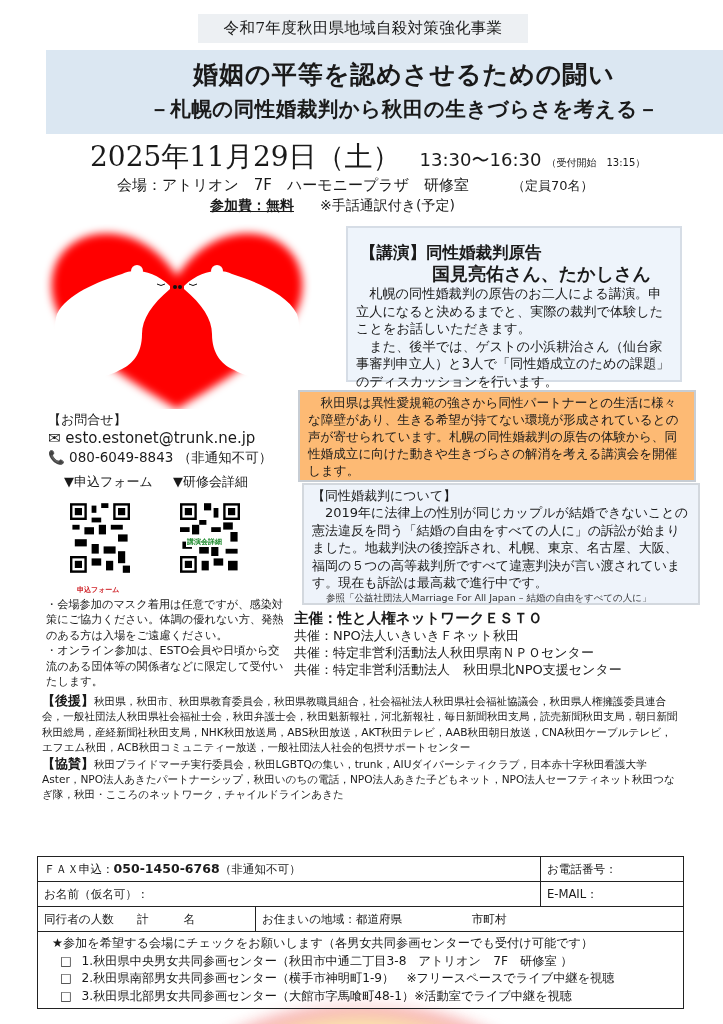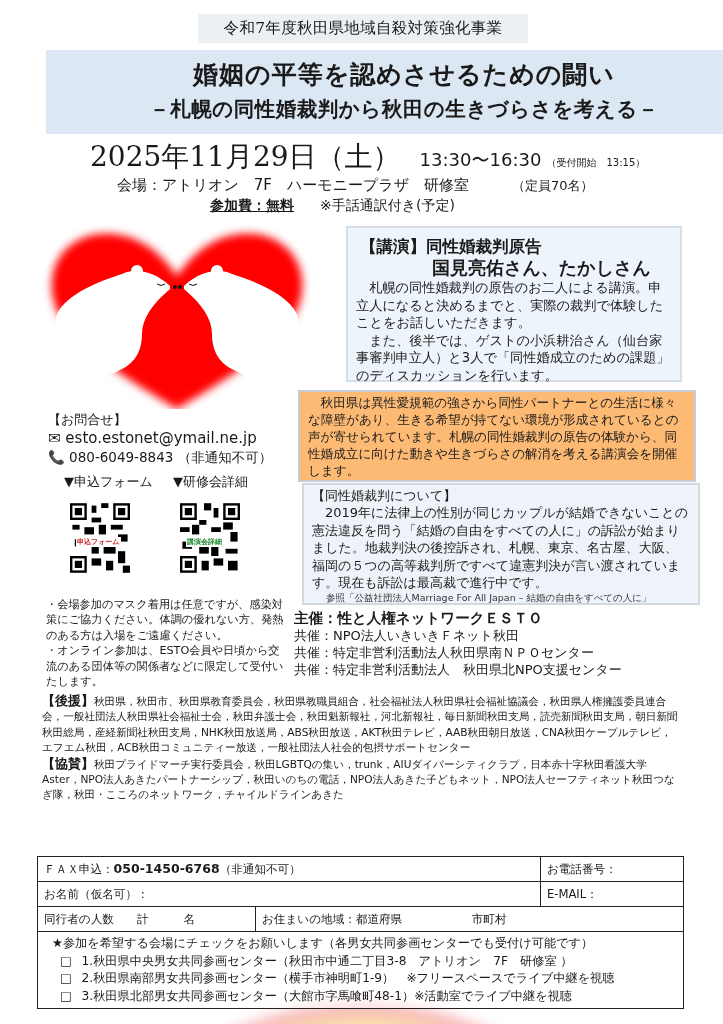--- a/index.html
+++ b/index.html
@@ -27,21 +27,21 @@
   .time-note { font-size: 10px; }
   .venue-line { left: 117px; top: 176px; font-size: 15px; white-space: nowrap; }
   .venue-note { font-size: 13px; margin-left: 43px; }
   .fee-line { left: 210px; top: 197px; font-size: 14px; white-space: nowrap; }
   .fee-line b { text-decoration: underline; }
   .fee-note { margin-left: 26px; }
   .heart { left: 42px; top: 224px; width: 270px; height: 185px; }
   .lecture-box {
     left: 346px; top: 226px; width: 336px; height: 156px;
     background: #eef4fb; border: 2px solid #d6dde6; box-sizing: border-box;
-    padding: 8px 8px; font-size: 13.2px; line-height: 17.6px;
+    padding: 14px 8px; font-size: 13.2px; line-height: 17.6px;
   }
   .lecture-h1 { font-weight: bold; font-size: 16.5px; line-height: 21px; margin-left: 4px; }
   .lecture-h2 { font-weight: bold; font-size: 18px; line-height: 22px; margin-left: 76px; }
   .indent { text-indent: 1em; }
   .intro-box {
     left: 298px; top: 390px; width: 398px; height: 92px;
     background: #fdba74; border: 2px solid #c7cdd4; box-sizing: border-box;
     padding: 2px 8px; font-size: 12.6px; line-height: 17px;
   }
   .lawsuit-box {
@@ -146,21 +146,21 @@
 <div class="abs lawsuit-box">
   <div>【同性婚裁判について】</div>
   <div class="indent">2019年に法律上の性別が同じカップルが結婚できないことの憲法違反を問う「結婚の自由をすべての人に」の訴訟が始まりました。地裁判決の後控訴され、札幌、東京、名古屋、大阪、福岡の５つの高等裁判所ですべて違憲判決が言い渡されています。現在も訴訟は最高裁で進行中です。</div>
   <div class="ref">参照「公益社団法人Marriage For All Japan – 結婚の自由をすべての人に」</div>
 </div>
 
 <div class="abs contact">
   <div>【お問合せ】</div>
   <div class="contact-email">
     <span>✉</span>
-    <a style="color:inherit;text-decoration:none;">esto.estonet@ymail.ne.jp</a>
+    <a style="color:inherit;text-decoration:none;">esto.estonet@trunk.ne.jp</a>
   </div>
   <div class="contact-phone">
     <span style="color:#c8367a;">📞</span>
     <span>080-6049-8843</span>
     <span>（非通知不可）</span>
   </div>
 </div>
 
 <div class="abs qr-labels">
   <span>▼申込フォーム</span>
@@ -190,21 +190,21 @@
         <rect x="20" y="13" width="4" height="3"></rect>
         <rect x="2" y="15" width="5" height="3"></rect>
       <rect x="9" y="17" width="3" height="4"></rect>
         <rect x="14" y="18" width="5" height="3"></rect>
         <rect x="20" y="20" width="3" height="5"></rect>
       <rect x="9" y="23" width="4" height="3"></rect>
         <rect x="15" y="24" width="3" height="4"></rect>
         <rect x="22" y="26" width="3" height="3"></rect>
     </g>
   </svg>
-  <span class="qr-tag" style="color:#d0262c;">申込フォーム</span>
+  <span class="qr-tag" style="color:#d0262c;margin-top:48px;">申込フォーム</span>
 </div>
 
 <div class="abs qr qr2">
   <svg width="60" height="70" viewBox="0 0 25 29">
     <rect width="25" height="29" fill="#fff"></rect>
     <g fill="#000">
       <rect x="0" y="0" width="7" height="7"></rect>
         <rect x="1" y="1" width="5" height="5" fill="#fff"></rect>
         <rect x="2" y="2" width="3" height="3"></rect>
       <rect x="18" y="0" width="7" height="7"></rect>

